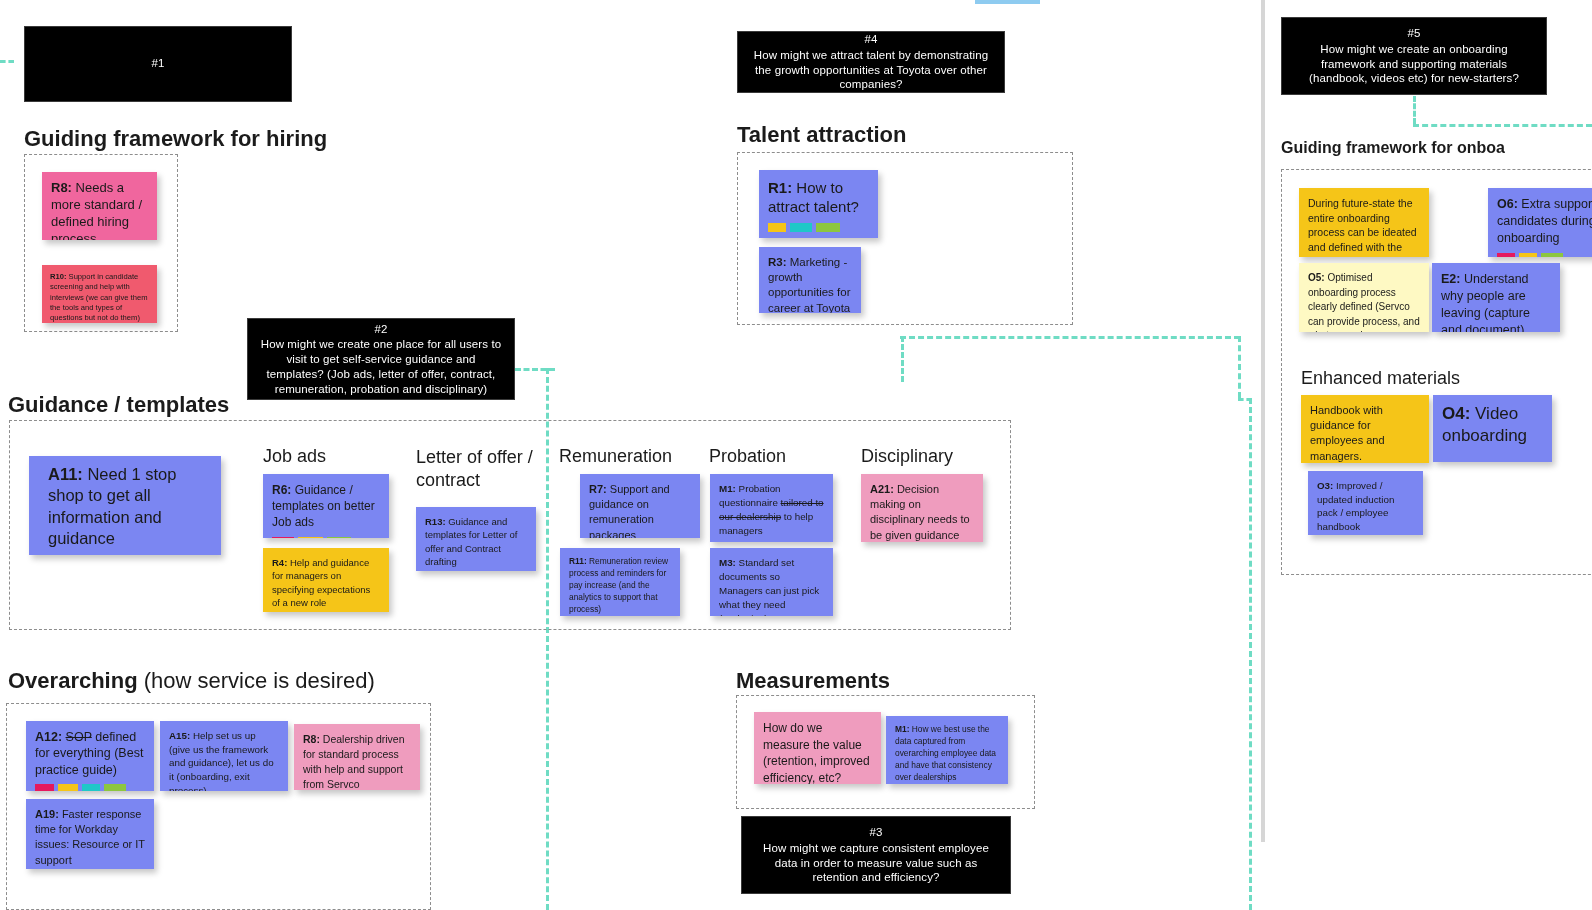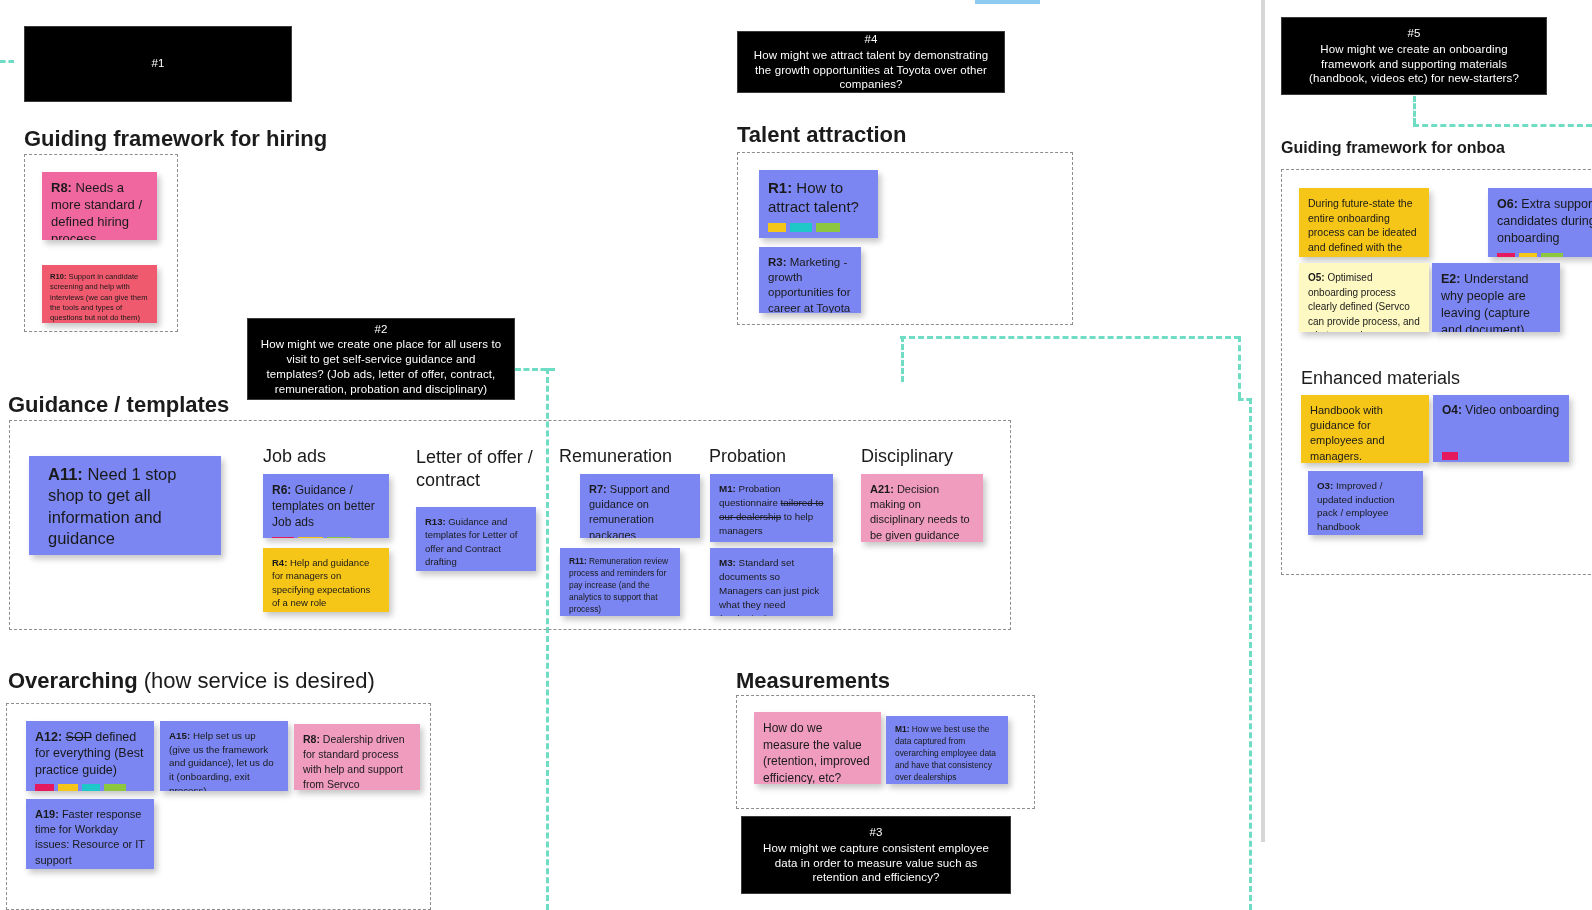--- a/index.html
+++ b/index.html
@@ -337,21 +337,21 @@
     <div class="txt"><b>E2:</b><span> Understand why people are leaving (capture and document)</span></div>
 
   </div>
 
   <div class="sub-title" style="left:1301px; top:368px; font-size:18px;">Enhanced materials</div>
 
   <div class="note yellow" style="left:1301px; top:395px; width:128px; height:68px; font-size:11px; line-height:1.38;">
     <div class="txt">Handbook with guidance for employees and managers.</div>
   </div>
 
-  <div class="note blue" style="left:1433px; top:395px; width:136px; height:67px; font-size:12px; line-height:1.28;gap:28px;">
+  <div class="note blue" style="left:1433px; top:395px; width:119px; height:67px; font-size:17px; line-height:1.28;gap:28px;">
     <div class="txt"><b>O4:</b><span> Video onboarding</span></div>
     <div class="tags">
       <span class="tag" style="background:#e5195e; width:16px; height:8px;"></span>
     </div>
   </div>
 
   <div class="note blue" style="left:1308px; top:471px; width:115px; height:64px; font-size:9.8px; line-height:1.4;">
     <div class="txt"><b>O3:</b><span> Improved / updated induction pack / employee handbook</span></div>
 
   </div>

